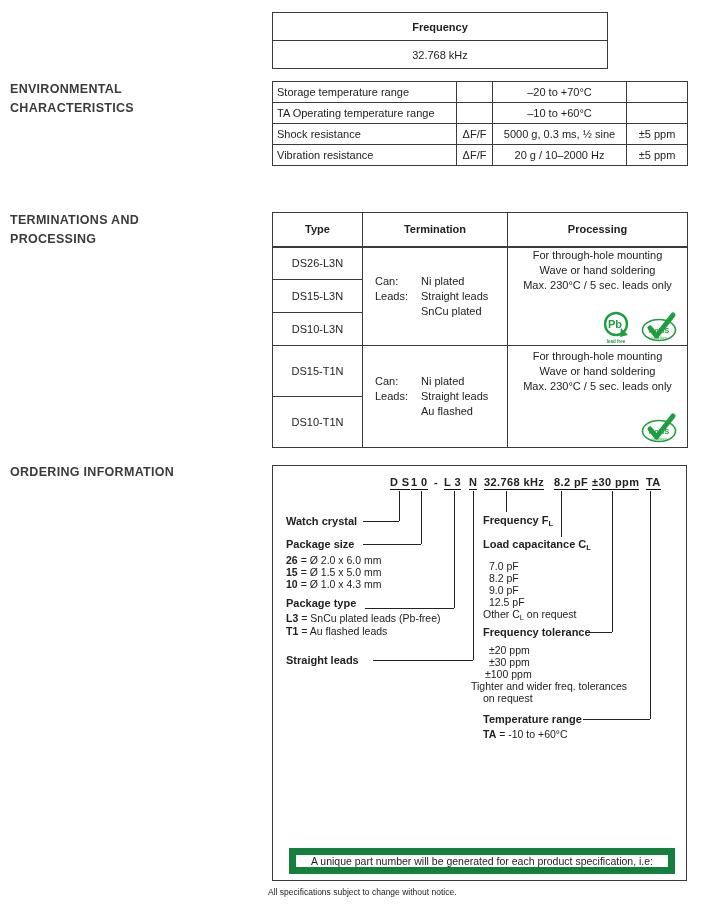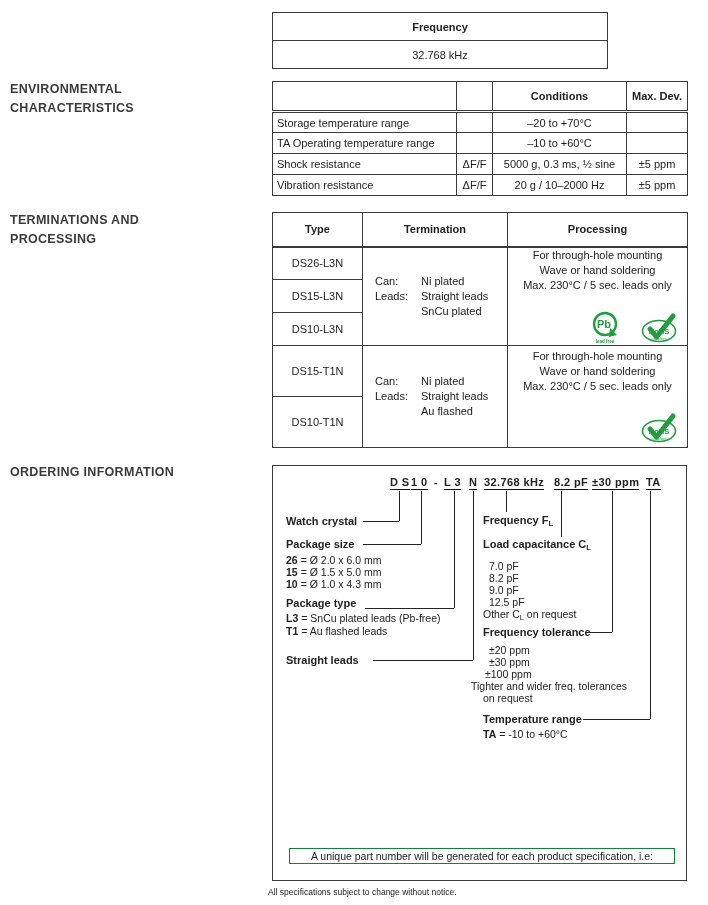--- a/index.html
+++ b/index.html
@@ -34,22 +34,22 @@
   #term-table tr.hrow td { height:34px; border-bottom:2px solid #3b3b3b; }
   #term-table td.type { height:33px; text-align:center; }
   #term-table td.type2 { height:51px; text-align:center; }
   .term-grid {
     display:grid; grid-template-columns:46px auto; padding-left:8px;
     font-size:11px; line-height:15px; text-align:left;
   }
   .proc-cell { text-align:center; }
   .proc-lines div { line-height:15px; }
   .icon-row {
-    display:flex; justify-content:flex-end; align-items:center;
-    gap:20px; padding-right:5px; margin-top:18px;
+    display:flex; justify-content:flex-end; align-items:flex-start;
+    gap:9px; padding-right:5px; margin-top:18px;
   }
   
   .obox {
     position:absolute; left:272px; top:465px; width:415px; height:416px;
     border:1.5px solid #3b3b3b; background:#fff;
   }
   .pseg {
     position:absolute; top:10px; font-size:11px; font-weight:bold;
     white-space:nowrap; letter-spacing:0.4px;text-align:right;
   }
@@ -62,21 +62,21 @@
   .oopt { position:absolute; font-size:10.5px; white-space:nowrap; color:#222; }
   .okey { font-weight:bold; margin-right:3px; }
   .sub { font-size:7.5px; font-weight:bold; vertical-align:-2px; }
   .sub.rg { font-weight:normal; }
   
   #note-table {
     position:absolute; left:16px; top:382px; width:386px;
     border-collapse:collapse; table-layout:fixed; border:1.5px solid #3b3b3b;
   }
   #note-table td {
-    border:1px solid #15803d; font-size:10.5px; height:15px;
+    border:7px solid #15803d; font-size:10.5px; height:15px;
     padding:0 8px; white-space:pre; vertical-align:middle;
   }
   .footer { position:absolute; left:268px; top:887px; font-size:8.5px; color:#222; }
 </style>
 </head>
 <body>
 
 <div class="page">
 
   <div class="heading" style="top:80px">
@@ -101,26 +101,20 @@
     </table>
 
   <table class="tbl" id="env-table" style="left:272px; top:81px;">
     <colgroup>
         <col style="width:184px">
         <col style="width:36px">
         <col style="width:134px">
         <col style="width:61px">
       </colgroup>
     <tbody>
-        <tr class="hrow">
-      <td></td>
-      <td></td>
-      <td class="hdr">Conditions</td>
-      <td class="hdr">Max. Dev.</td>
-    </tr>
     <tr class="drow">
       <td>Storage temperature range</td>
       <td class="ctr"></td>
       <td class="ctr">–20 to +70°C</td>
       <td class="ctr"></td>
     </tr>
     <tr class="drow">
       <td class="dbl">TA Operating temperature range</td>
       <td class="dbl ctr"></td>
       <td class="dbl ctr">–10 to +60°C</td>

